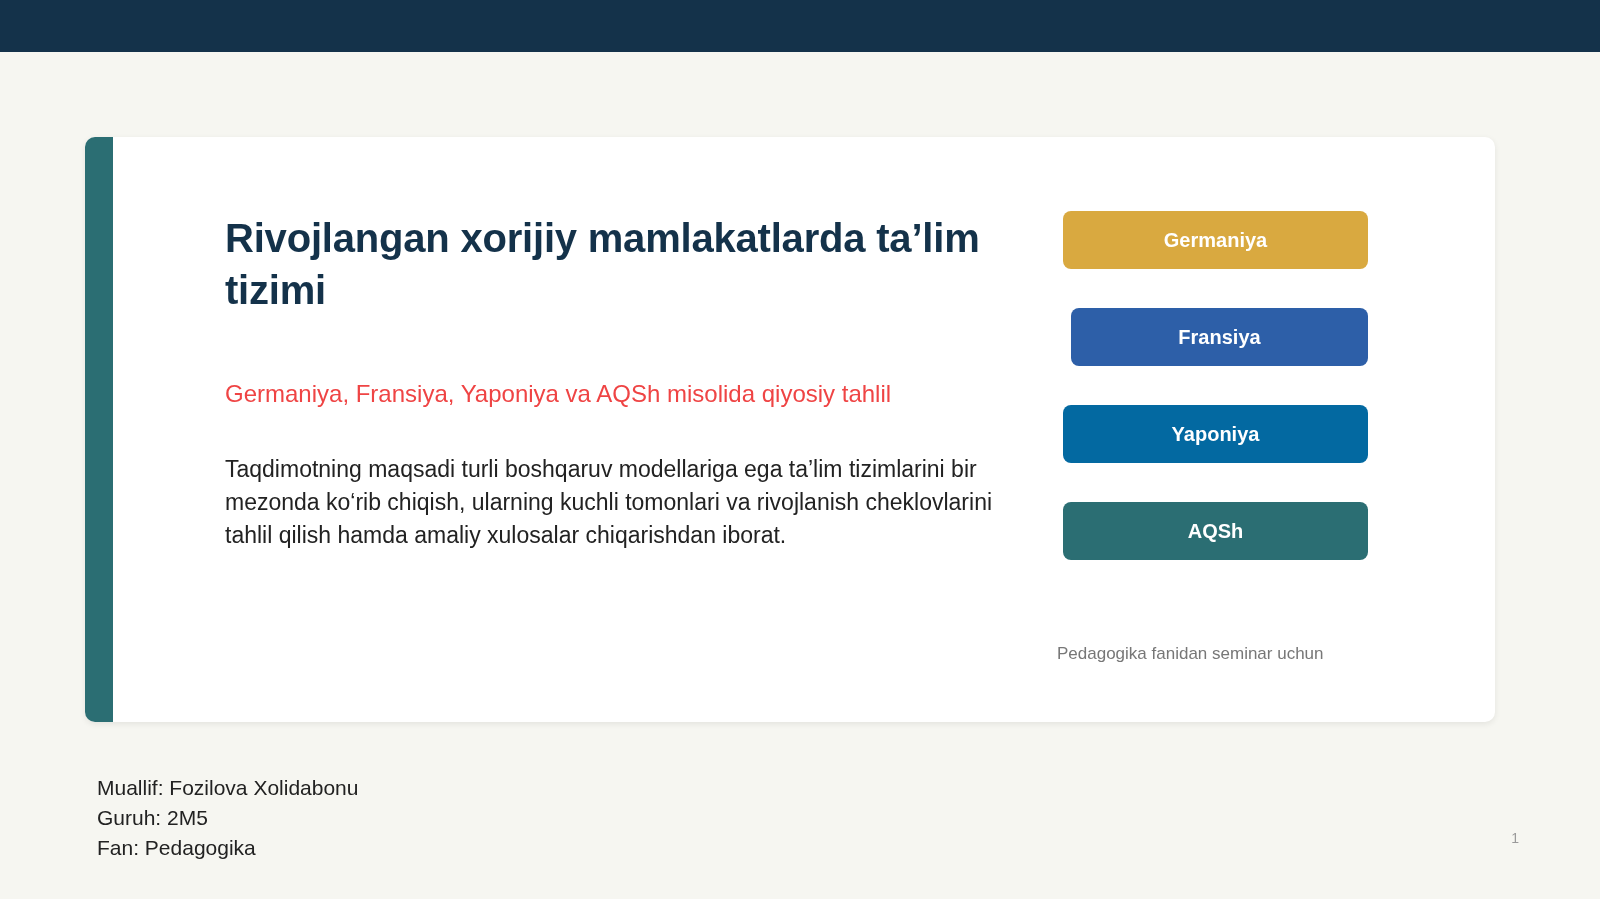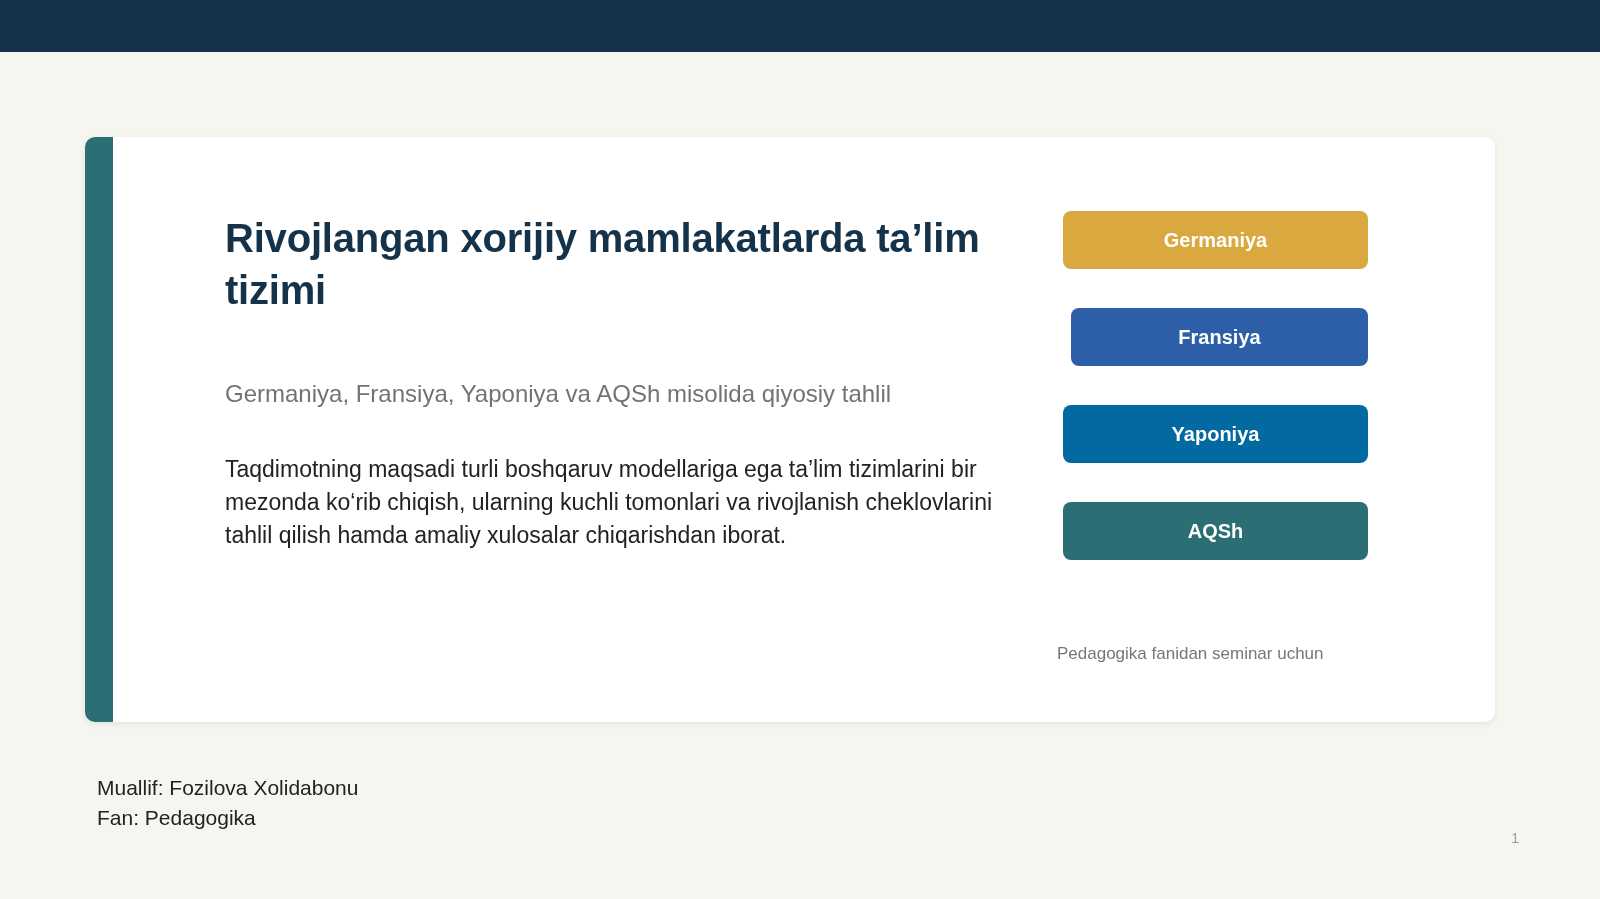--- a/index.html
+++ b/index.html
@@ -50,21 +50,21 @@
   .slide-title {
     font-size: 40px;
     font-weight: bold;
     color: #14324a;
     line-height: 1.3;
     margin: 0;
     letter-spacing: -0.2px;
   }
   .slide-subtitle {
     font-size: 24px;
-    color: #737373;
+    color: #ef4444;
     margin: 62px 0 0 0;
     line-height: 1.3;
   }
   .slide-body {
     font-size: 23px;
     color: #222222;
     line-height: 1.42;
     margin: 44px 0 0 0;
     max-width: 790px;
   }
@@ -142,16 +142,17 @@
     <div class="chip" style="background: rgb(43, 110, 115);">
       <span>AQSh</span>
     </div>
   </div>
 
   <div class="note">Pedagogika fanidan seminar uchun</div>
 </div>
 
 <div class="footer">
   <div>Muallif: Fozilova Xolidabonu</div>
+  <div>Guruh: 2M5</div>
   <div>Fan: Pedagogika</div>
 </div>
 
 <div class="page-number">1</div>
 
 </body></html>

